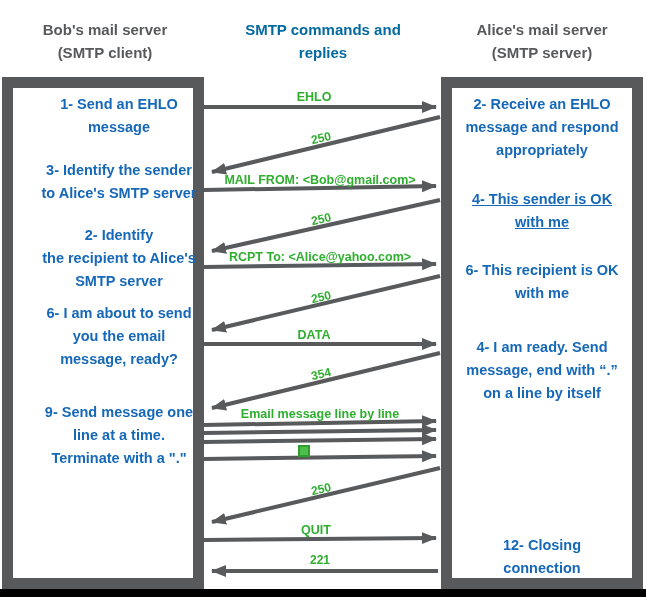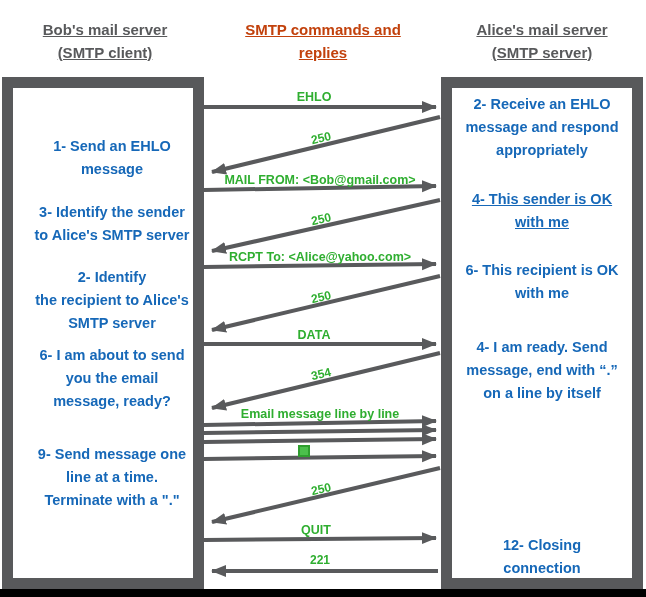--- a/index.html
+++ b/index.html
@@ -13,41 +13,40 @@
   }
   .hdr {
     position: absolute;
     top: 18px;
     font-size: 15px;
     font-weight: bold;
     line-height: 23px;
     color: #58595b;
     text-align: center;
     white-space: pre-line;
-    text-decoration: underline;
   }
-  .hdr.green { color: #c2410c; }
+  .hdr.green { color: #0369a1; }
   .lifeline-box {
     position: absolute;
     top: 77px;
     width: 180px;
     height: 490px;
     background: #ffffff;
     border: 11px solid #58595b;
   }
   .step {
     position: absolute;
     color: #1668b8;
     font-size: 14.5px;
     font-weight: bold;
     line-height: 23px;
     text-align: center;
     white-space: pre-line;
   }
-  .step.left  { left: 15px;  width: 194px; margin-top: 42px; }
+  .step.left  { left: 22px;  width: 194px; }
   .step.right { left: 446px; width: 192px; }
   svg#wires { position: absolute; left: 0; top: 0; pointer-events: none; }
   svg#wires text {
     fill: #2fae30;
     font-family: "Liberation Sans", "DejaVu Sans", sans-serif;
     font-weight: bold;
     font-size: 12.5px;
     text-anchor: middle;
   }
   svg#wires text.num { font-size: 12px; }

